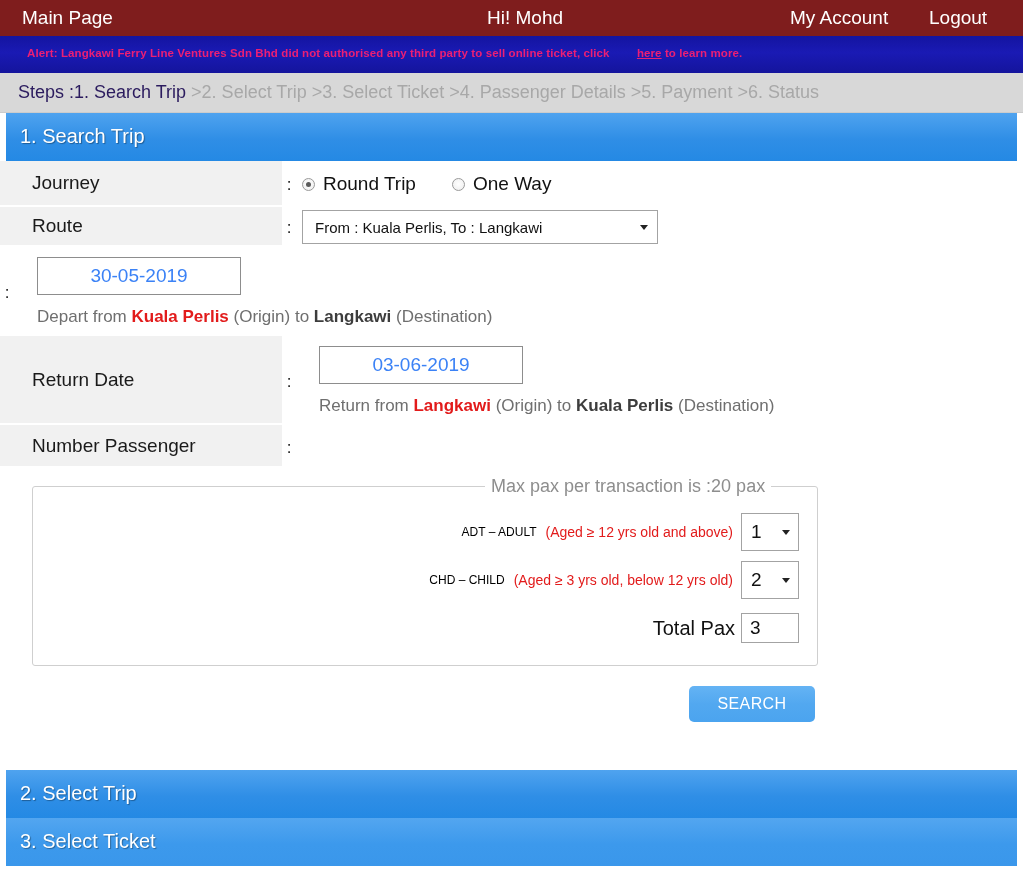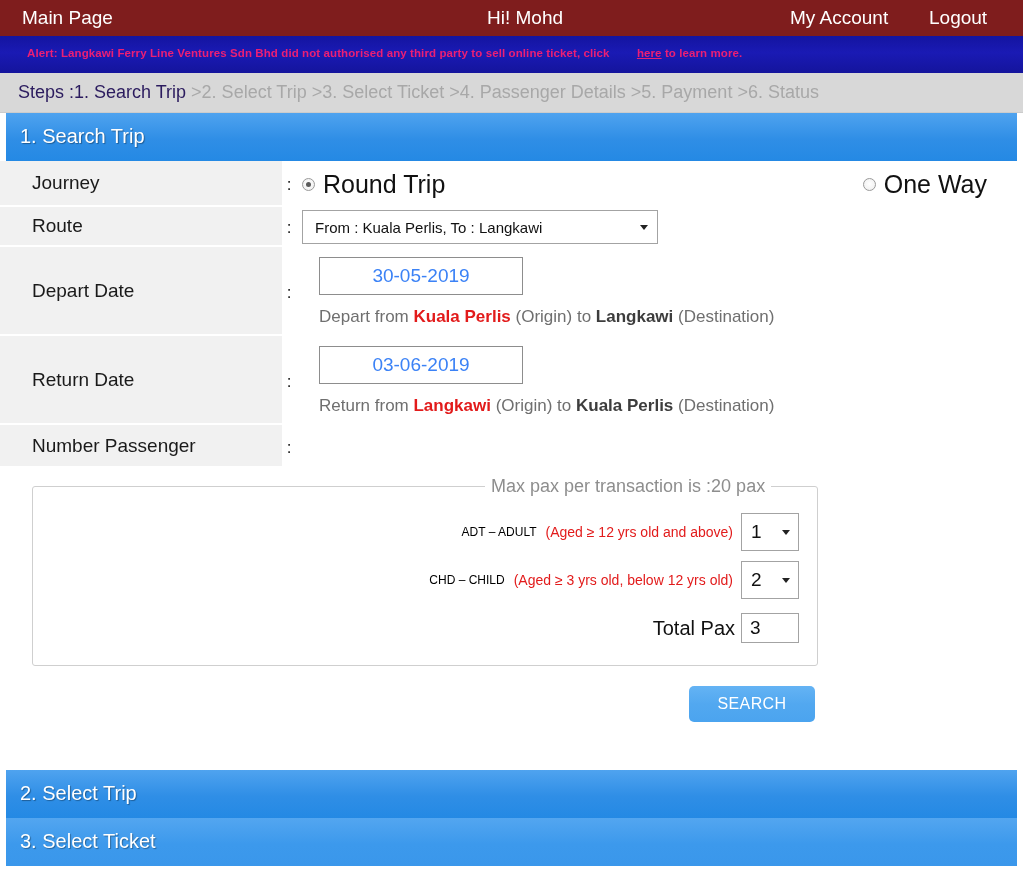--- a/index.html
+++ b/index.html
@@ -129,21 +129,21 @@
     padding-left: 6px;
   }
 
   .r-journey .lbl, .r-journey .colon, .r-journey .ctl { height: 46px; }
   .r-route   .lbl, .r-route .colon,   .r-route .ctl   { height: 40px; }
   .r-depart  .lbl, .r-depart .colon,  .r-depart .ctl  { height: 89px; }
   .r-return  .lbl, .r-return .colon,  .r-return .ctl  { height: 89px; }
   .r-pax     .lbl, .r-pax .colon,     .r-pax .ctl     { height: 43px; }
 
   
-  .radiowrap { display: flex; align-items: center; font-size: 25px; color:#111;justify-content:space-between; }
+  .radiowrap { display: flex; align-items: center; font-size: 19px; color:#111; }
   .radio {
     width: 13px; height: 13px;
     border-radius: 50%;
     border: 1px solid #9a9a9a;
     background: radial-gradient(circle at 50% 45%, #ffffff 0%, #f2f2f2 70%, #e3e3e3 100%);
     display: inline-block;
     position: relative;
     margin-right: 8px;
     flex: none;
   }
@@ -354,21 +354,20 @@
     <div class="colon">:</div>
     <div class="ctl">
       <div class="sel sel-route">
         <span>From : Kuala Perlis, To : Langkawi</span>
         <span class="caret"></span>
       </div>
     </div>
   </div>
 
   <div class="row r-depart">
-    <div class="lbl">Depart Date</div>
     <div class="colon">:</div>
     <div class="ctl">
       <div class="datebox">
         <span>30-05-2019</span>
       </div>
       <div class="hintline"><span>Depart from </span><b class="red">Kuala Perlis</b><span> (Origin) to </span><b class="dark">Langkawi</b><span> (Destination)</span></div>
     </div>
   </div>
 
   <div class="row r-return">

